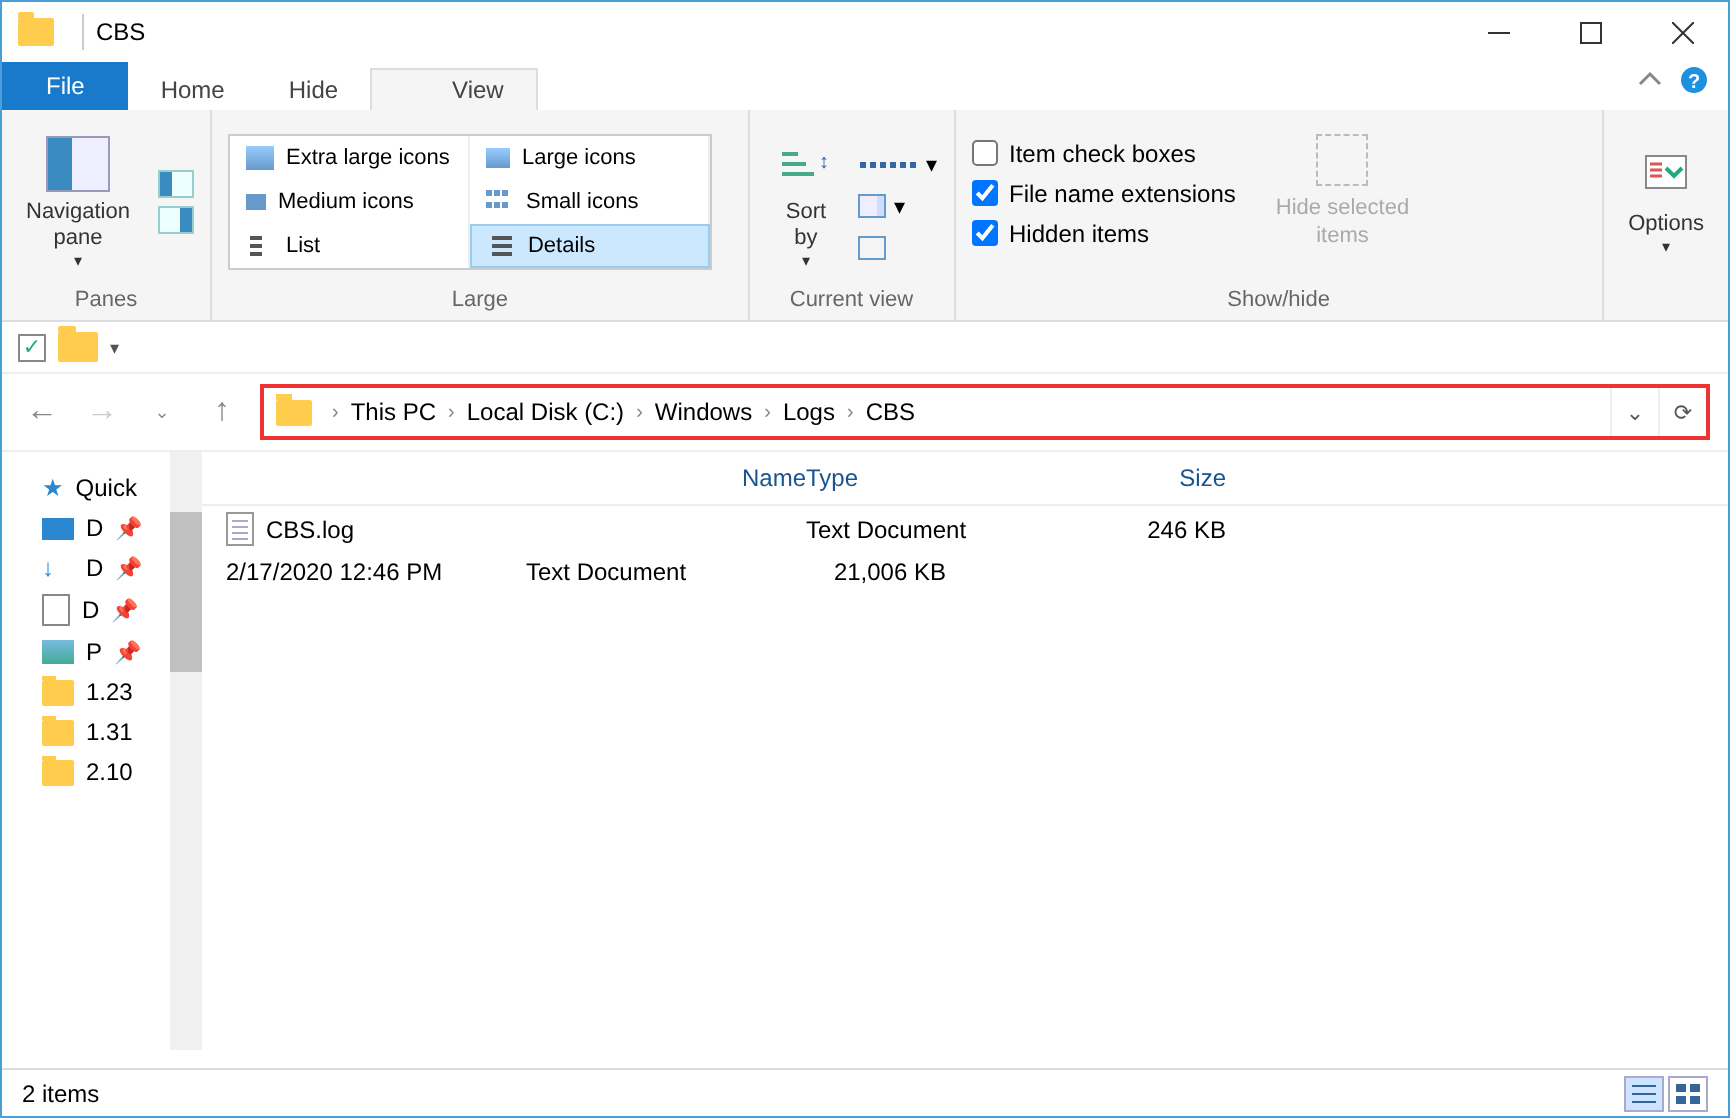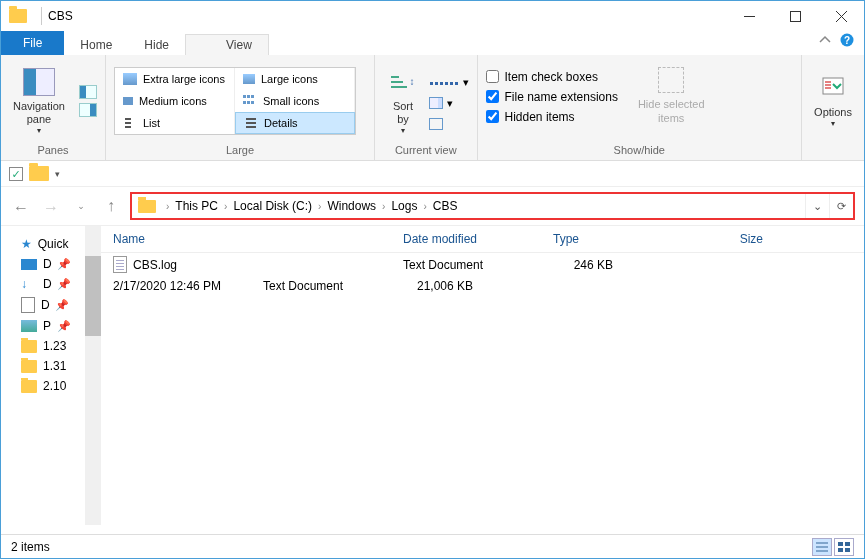--- a/index.html
+++ b/index.html
@@ -80,21 +80,21 @@
 .navpane .item{display:flex;align-items:center;gap:6px;padding:3px 4px 3px 20px;font-size:12px;white-space:nowrap;}
 .navpane .item .pin{color:#888;font-size:11px;}
 .navpane .item .ficon{width:16px;height:13px;background:#ffcc4d;border-radius:1px;flex-shrink:0;position:relative;}
 .navpane .item .ficon::before{content:'';position:absolute;top:-2px;left:0;width:7px;height:2px;background:#ffcc4d;}
 .navpane .scrollbar{position:absolute;right:0;top:0;width:16px;height:100%;background:#f0f0f0;}
 .navpane .scrollbar .thumb{position:absolute;top:30px;width:100%;height:80px;background:#c0c0c0;}
 
 .filearea{flex:1;position:relative;}
 .colh{display:flex;padding:6px 0 6px 12px;border-bottom:1px solid #eee;}
 .colh span{font-size:12px;color:#1a5490;}
-.colh .c-name{width:290px;}
+.colh .c-name{width:290px;text-align:right;}
 .colh .c-date{width:150px;}
 .colh .c-type{width:130px;}
 .colh .c-size{width:80px;text-align:right;}
 .filerow{display:flex;padding:3px 0 3px 12px;align-items:center;}
 .filerow .c-name{width:290px;display:flex;align-items:center;gap:6px;font-size:12px;}
 .filerow .docico{width:14px;height:17px;background:#fff;border:1px solid #999;position:relative;}
 .filerow .docico::before{content:'';position:absolute;top:3px;left:2px;right:2px;height:1px;background:#aac;box-shadow:0 3px 0 #aac,0 6px 0 #aac,0 9px 0 #aac;}
 .filerow .c-date{width:150px;font-size:12px;}
 .filerow .c-type{width:130px;font-size:12px;}
 .filerow .c-size{width:80px;font-size:12px;text-align:right;}
@@ -383,21 +383,20 @@
         <span>2.10</span>
       </div>
     <div class="scrollbar">
         <div class="thumb"></div>
       </div>
   </div>
 
   <div class="filearea">
     <div class="colh">
       <span class="c-name">Name</span>
-      <span class="c-date">Date modified</span>
       <span class="c-type">Type</span>
       <span class="c-size">Size</span>
     </div>
     <div class="filerow">
       <div class="c-name">
           <span class="docico"></span>
           <span>CBS.log</span>
         </div>
       <div class="c-type">Text Document</div>
       <div class="c-size">246 KB</div>

